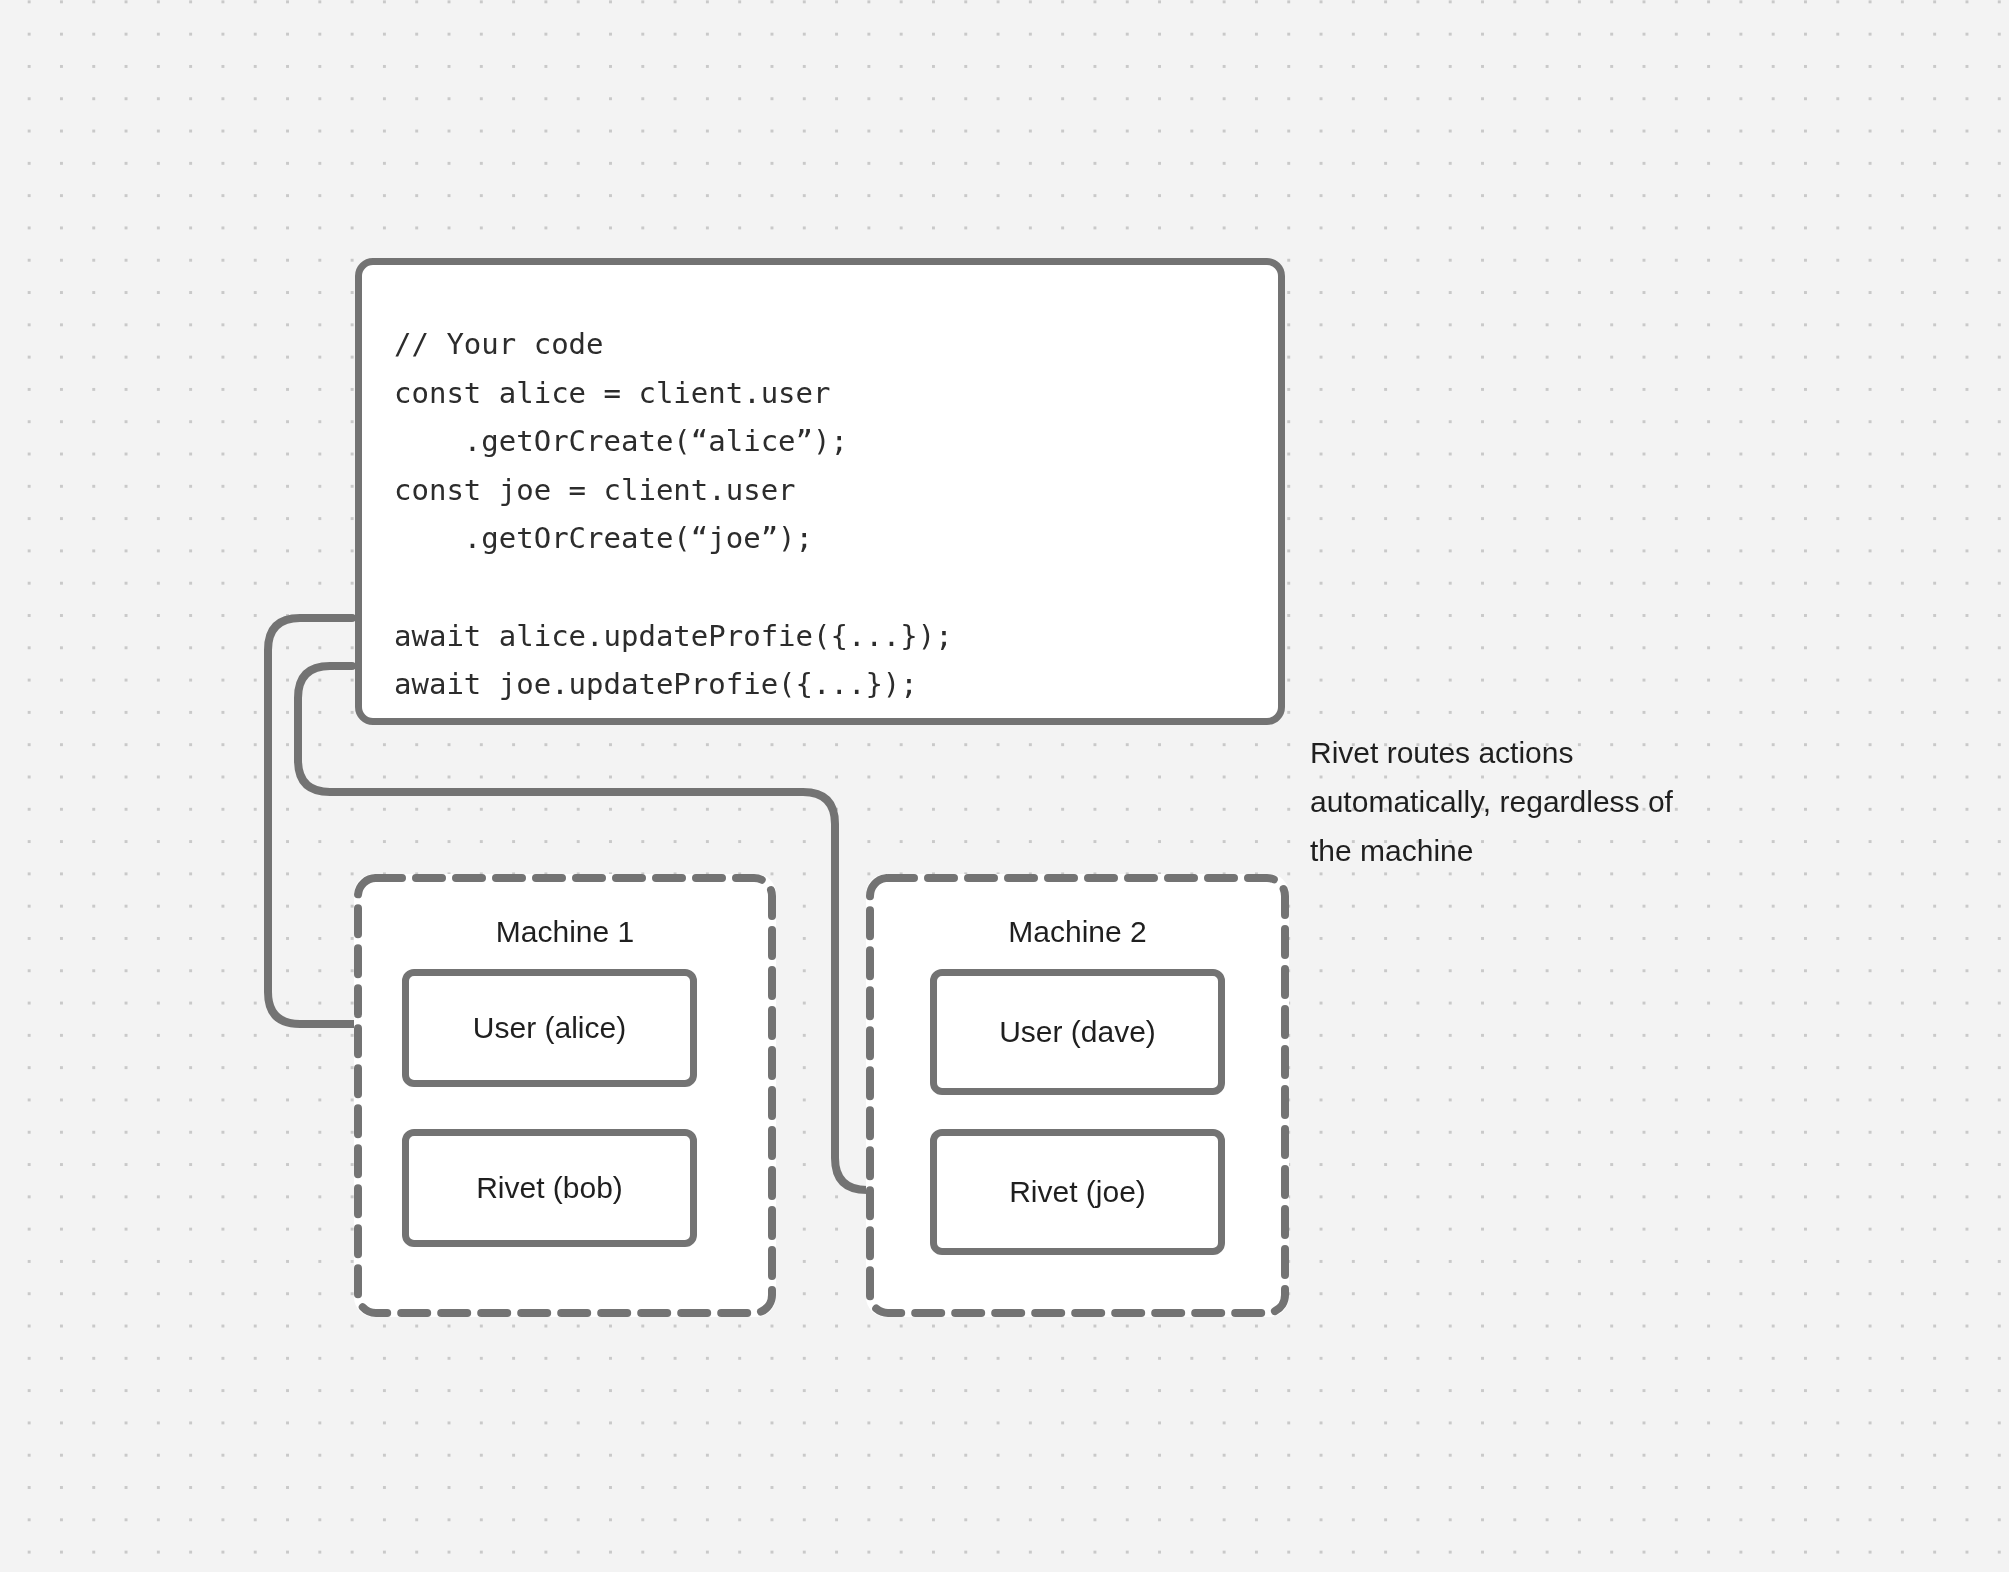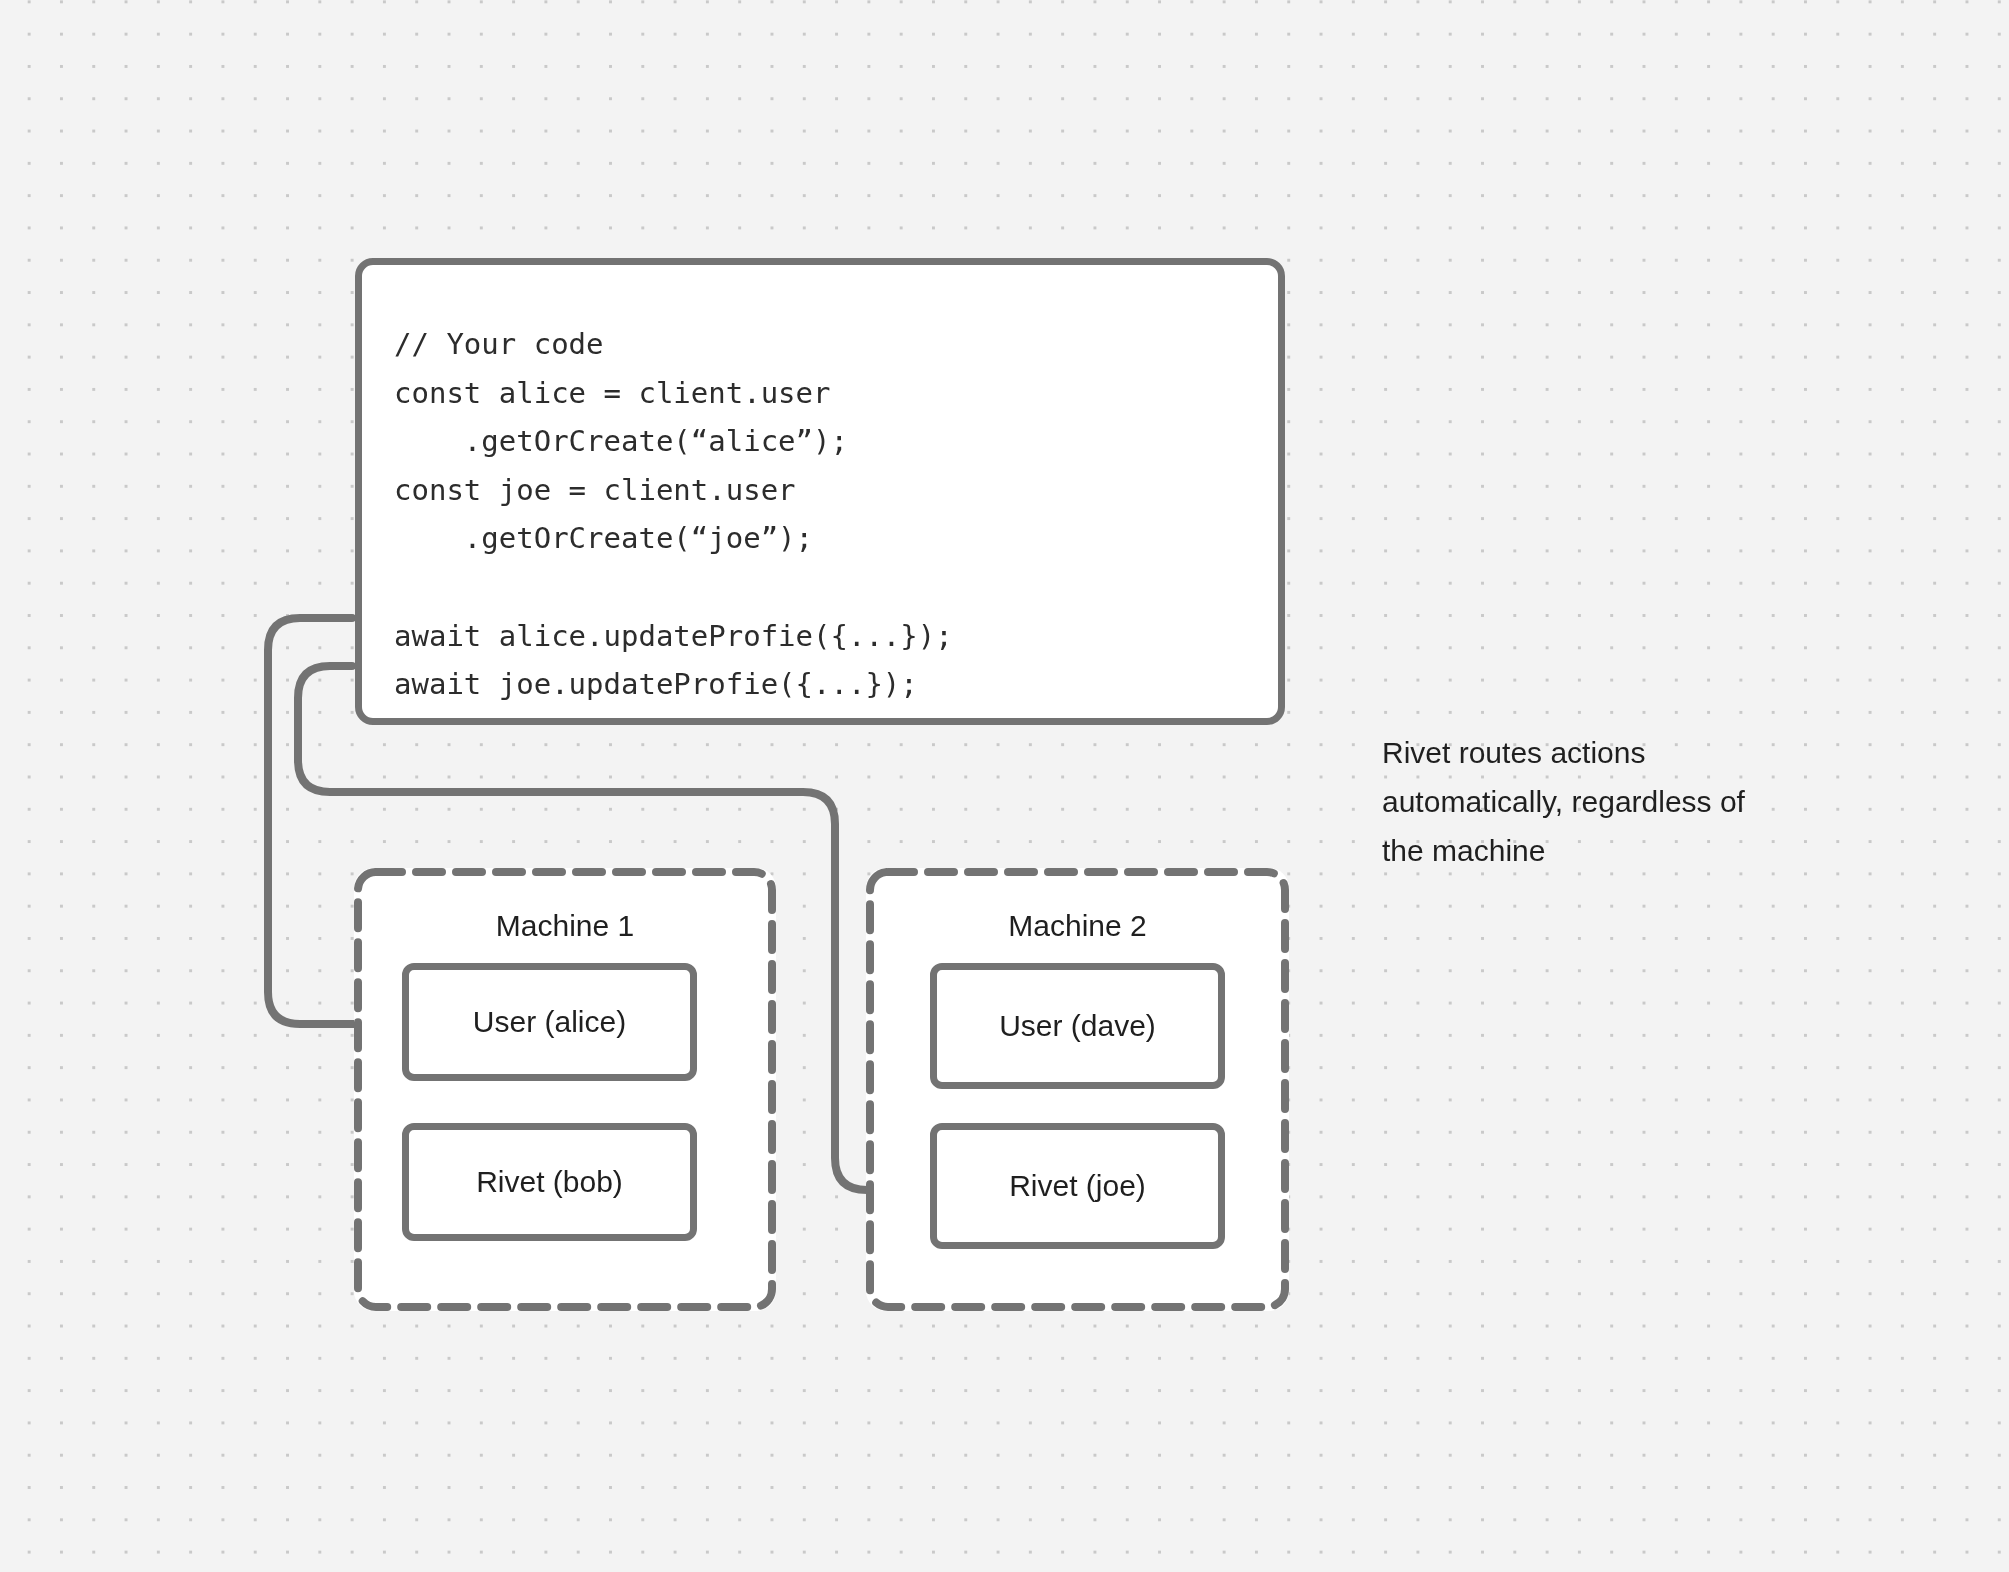--- a/index.html
+++ b/index.html
@@ -62,20 +62,21 @@
   }
   .code-line { display: block; min-height: 48.6px; }
 
   
   .machine {
     position: absolute;
     box-sizing: border-box;
     border-radius: 20px;
     background-color: #ffffff;
     z-index: 2;
+    margin-top: 6px;
   }
   .machine-border {
     position: absolute;
     inset: 0;
     pointer-events: none;
   }
   .machine-title {
     position: absolute;
     left: 0;
     right: 0;
@@ -114,21 +115,21 @@
     z-index: 3;
   }
   .user-slot-0 { top: 95px; }
   .user-slot-1 { top: 255px; }
   .m1-user { left: 48px; width: 295px; height: 118px; }
   .m2-user { left: 64px; width: 295px; height: 126px; text-align: right; }
 
   
   .annotation {
     position: absolute;
-    left: 1382px;
+    left: 1310px;
     top: 728px;
     width: 400px;
     font-size: 30px;
     line-height: 49px;
     color: #1f1f1f;
     z-index: 4;
   }
 </style>
 </head>
 <body>

